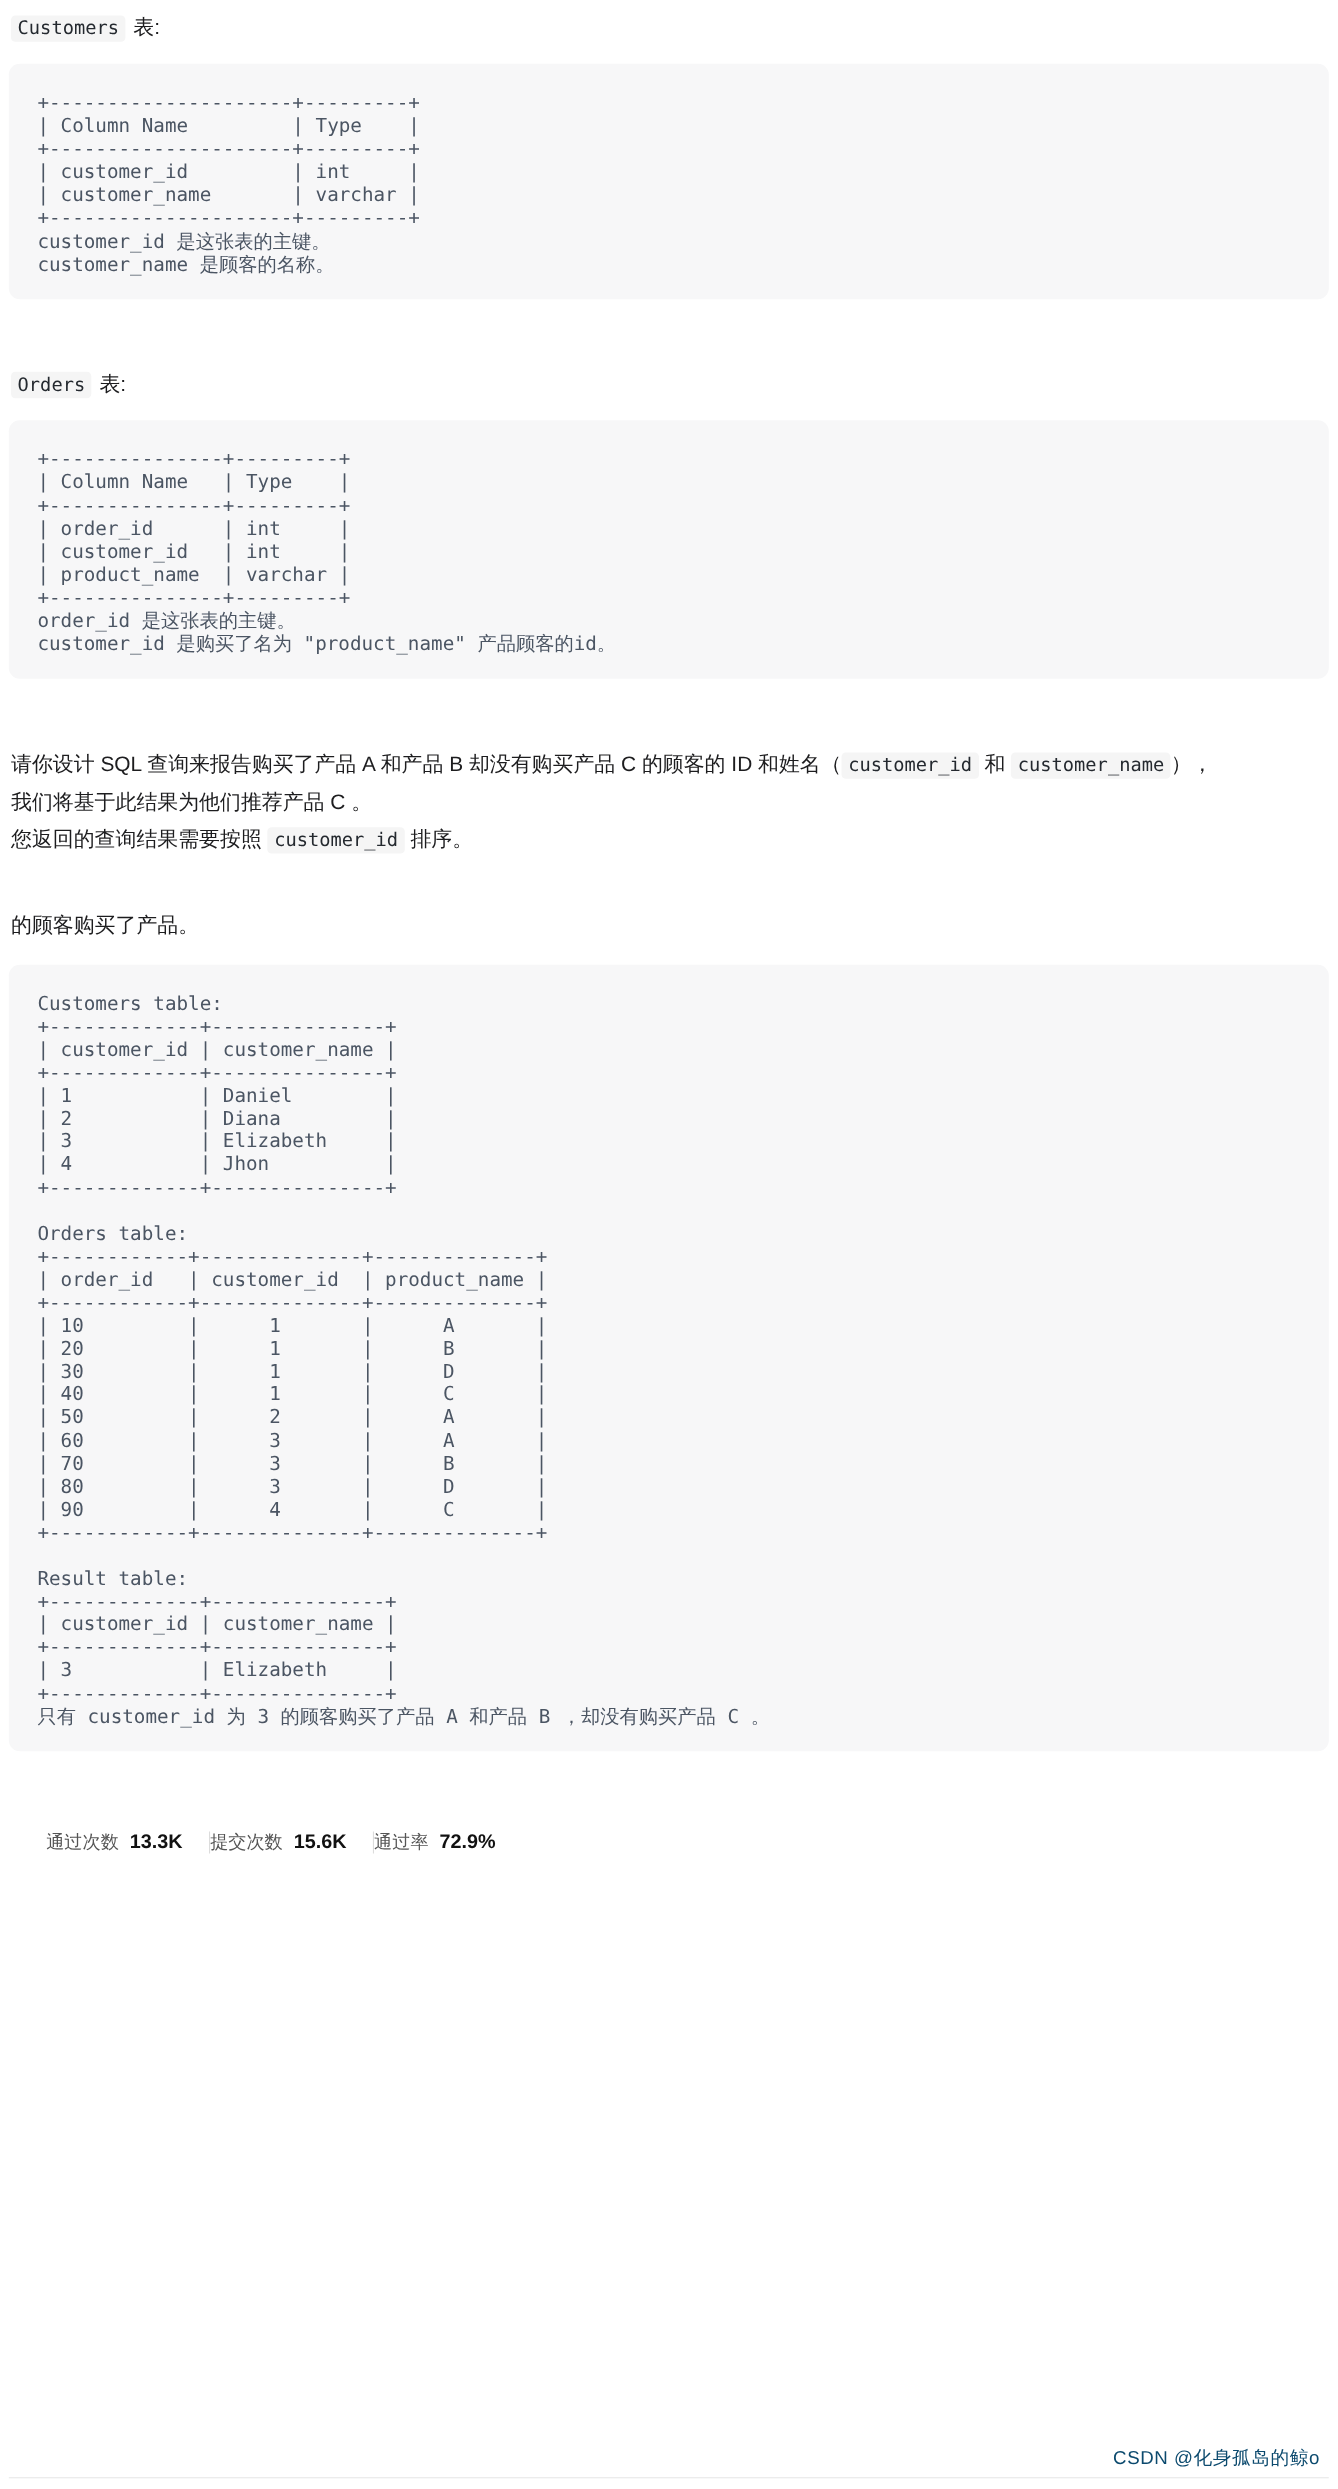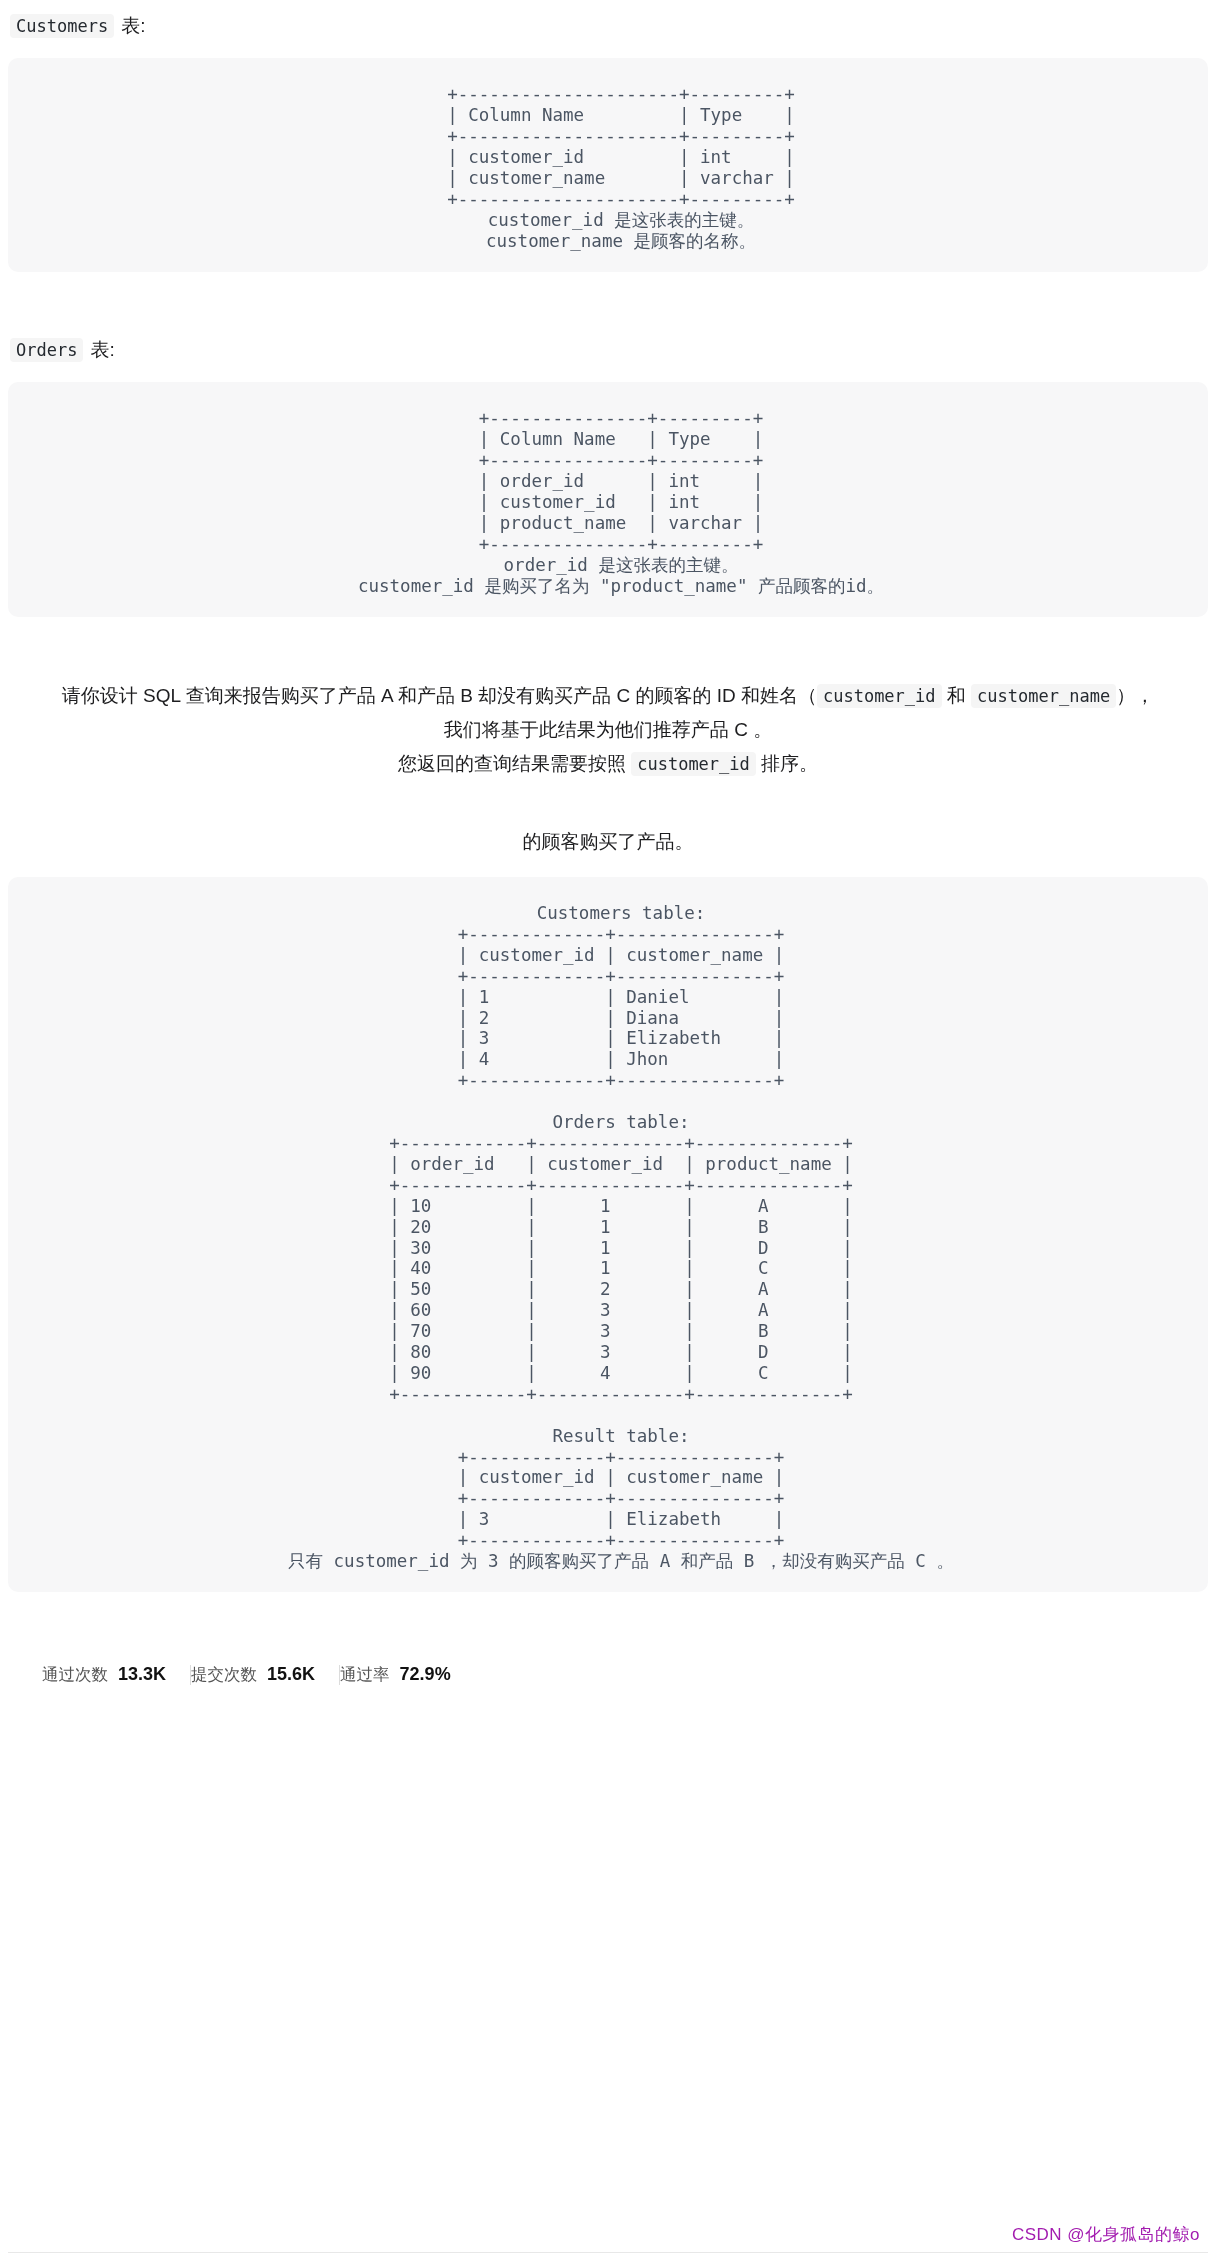--- a/index.html
+++ b/index.html
@@ -13,21 +13,20 @@
     font-family: "Liberation Sans", "DejaVu Sans", sans-serif;
     color: #1d1d1f;
     position: relative;
     -webkit-font-smoothing: antialiased;
   }
   .page {
     width: 1216px;
     box-sizing: border-box;
     padding: 0;
     position: relative;
-    text-align: center;
   }
 
   
   .chip {
     font-family: "DejaVu Sans Mono", "Liberation Mono", monospace;
     background: #f5f5f5;
     border-radius: 4px;
     padding: 2px 6px;
     font-size: 17px;
     color: #24292f;
@@ -108,21 +107,21 @@
     height: 20px;
     background: #dcdcdc;
     display: inline-block;
   }
 
   .watermark {
     position: absolute;
     right: 16px;
     top: 2223px;
     font-size: 17px;
-    color: #a21caf;
+    color: #0c4a6e;
     font-family: "Liberation Sans", "DejaVu Sans", sans-serif;
     letter-spacing: 0.5px;
   }
   .bottom-rule {
     position: absolute;
     left: 8px;
     right: 8px;
     top: 2252px;
     height: 1px;
     background: #e8e8e8;

